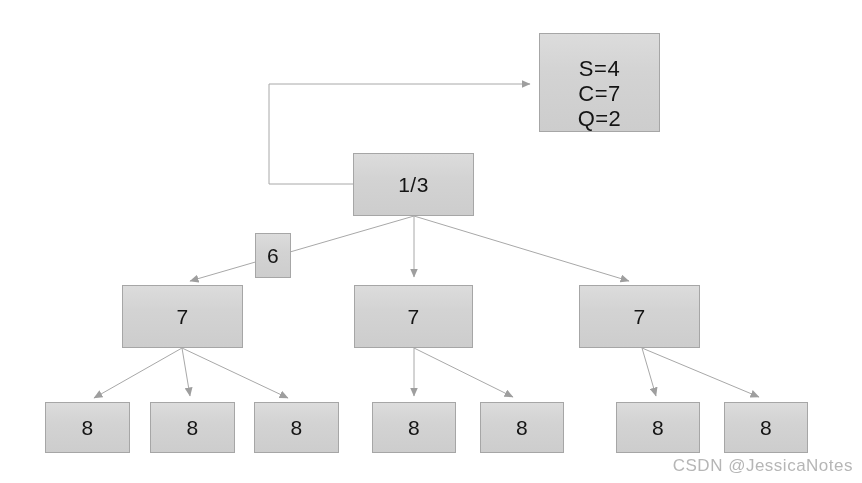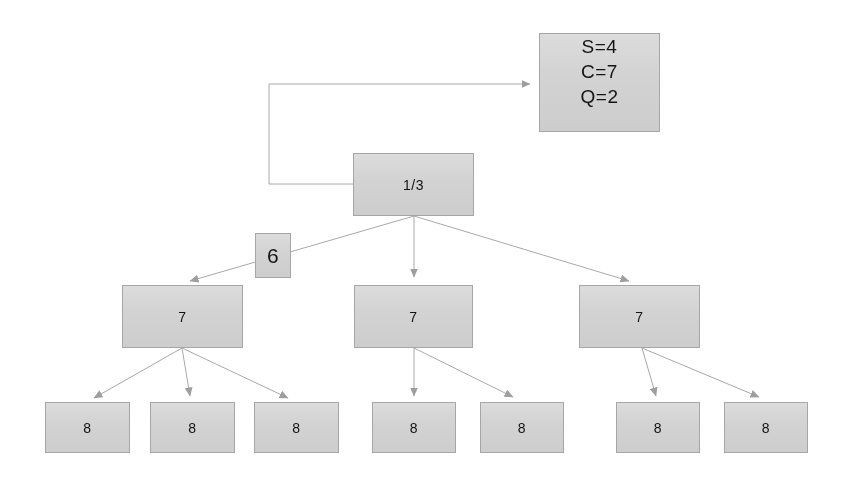--- a/index.html
+++ b/index.html
@@ -29,27 +29,27 @@
   }
   .node {
     position: absolute;
     box-sizing: border-box;
     background: linear-gradient(180deg, #dcdcdc 0%, #d3d3d3 40%, #cdcdcd 100%);
     border: 1px solid #a6a6a6;
     display: flex;
     align-items: center;
     justify-content: center;
     color: #141414;
-    font-size: 14px;
+    font-size: 21px;
     letter-spacing: 0.5px;
   }
   .node.info {
     flex-direction: column;
-    justify-content: flex-start;
-    font-size: 19px;
+    justify-content: flex-end;
+    font-size: 22px;
     line-height: 25px;
   }
   .node.small {
     font-size: 21px;
   }
   .watermark {
     position: absolute;
     right: 9px;
     bottom: 7px;
     font-size: 17px;
@@ -126,14 +126,15 @@
   <div class="node" style="left:480px; top:402px; width:84px; height:51px;">
     <span>8</span>
   </div>
   <div class="node" style="left:616px; top:402px; width:84px; height:51px;">
     <span>8</span>
   </div>
   <div class="node" style="left:724px; top:402px; width:84px; height:51px;">
     <span>8</span>
   </div>
 
+  <div class="watermark">CSDN @JessicaNotes</div>
 
 </div>
 
 </body></html>

